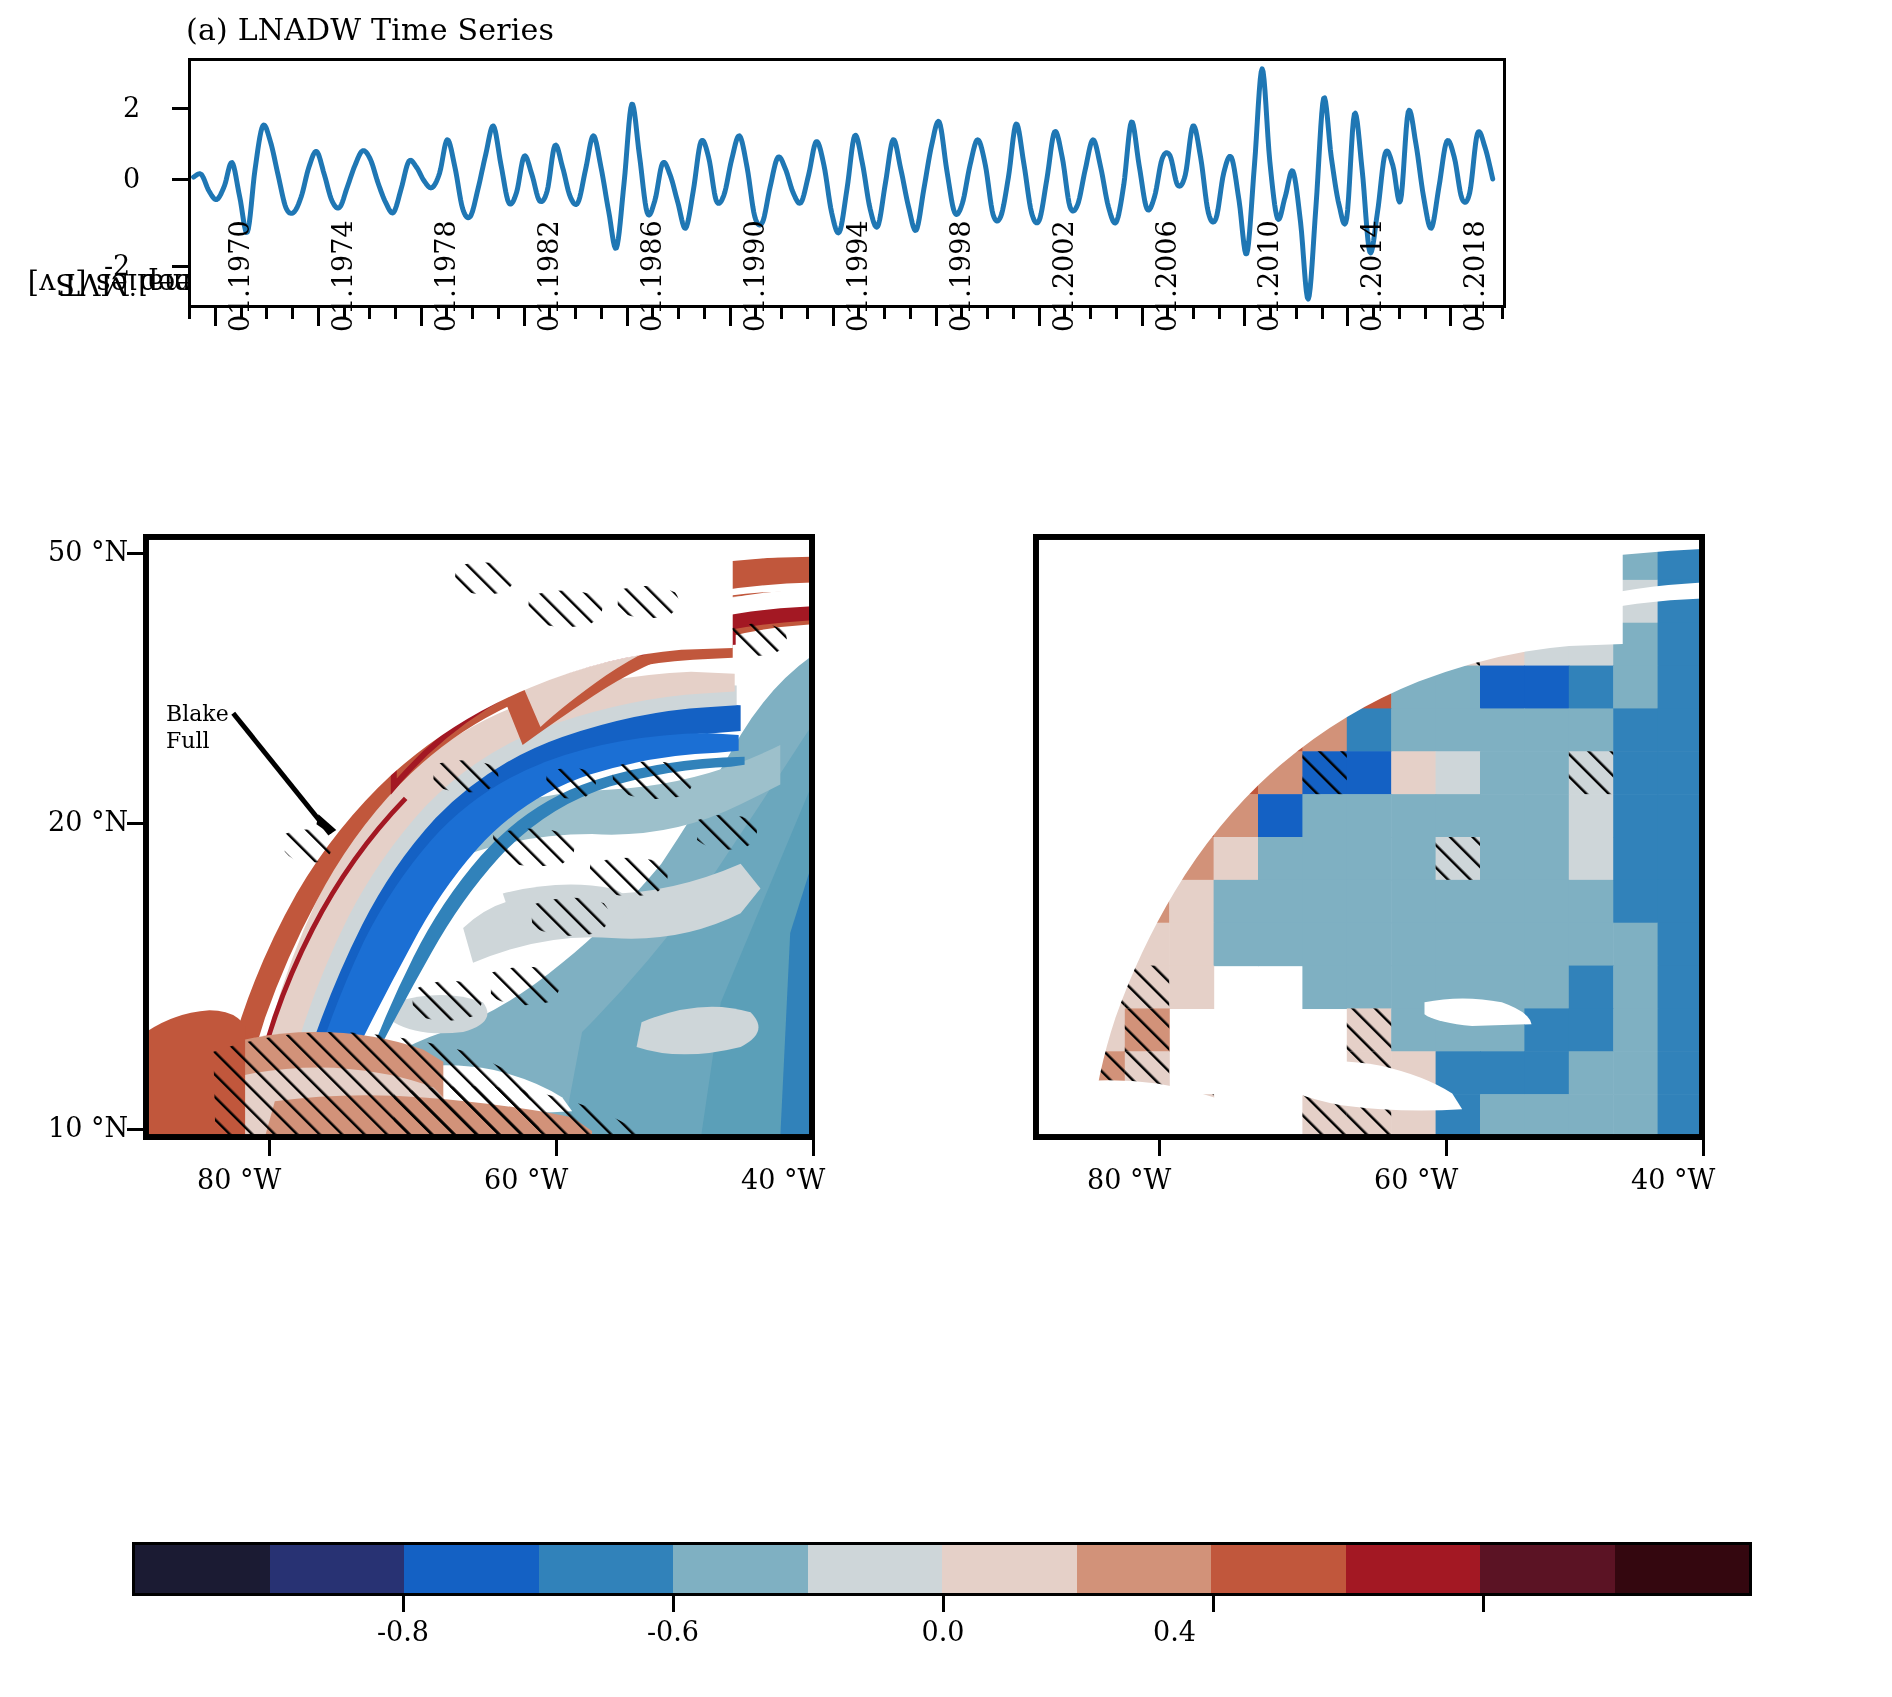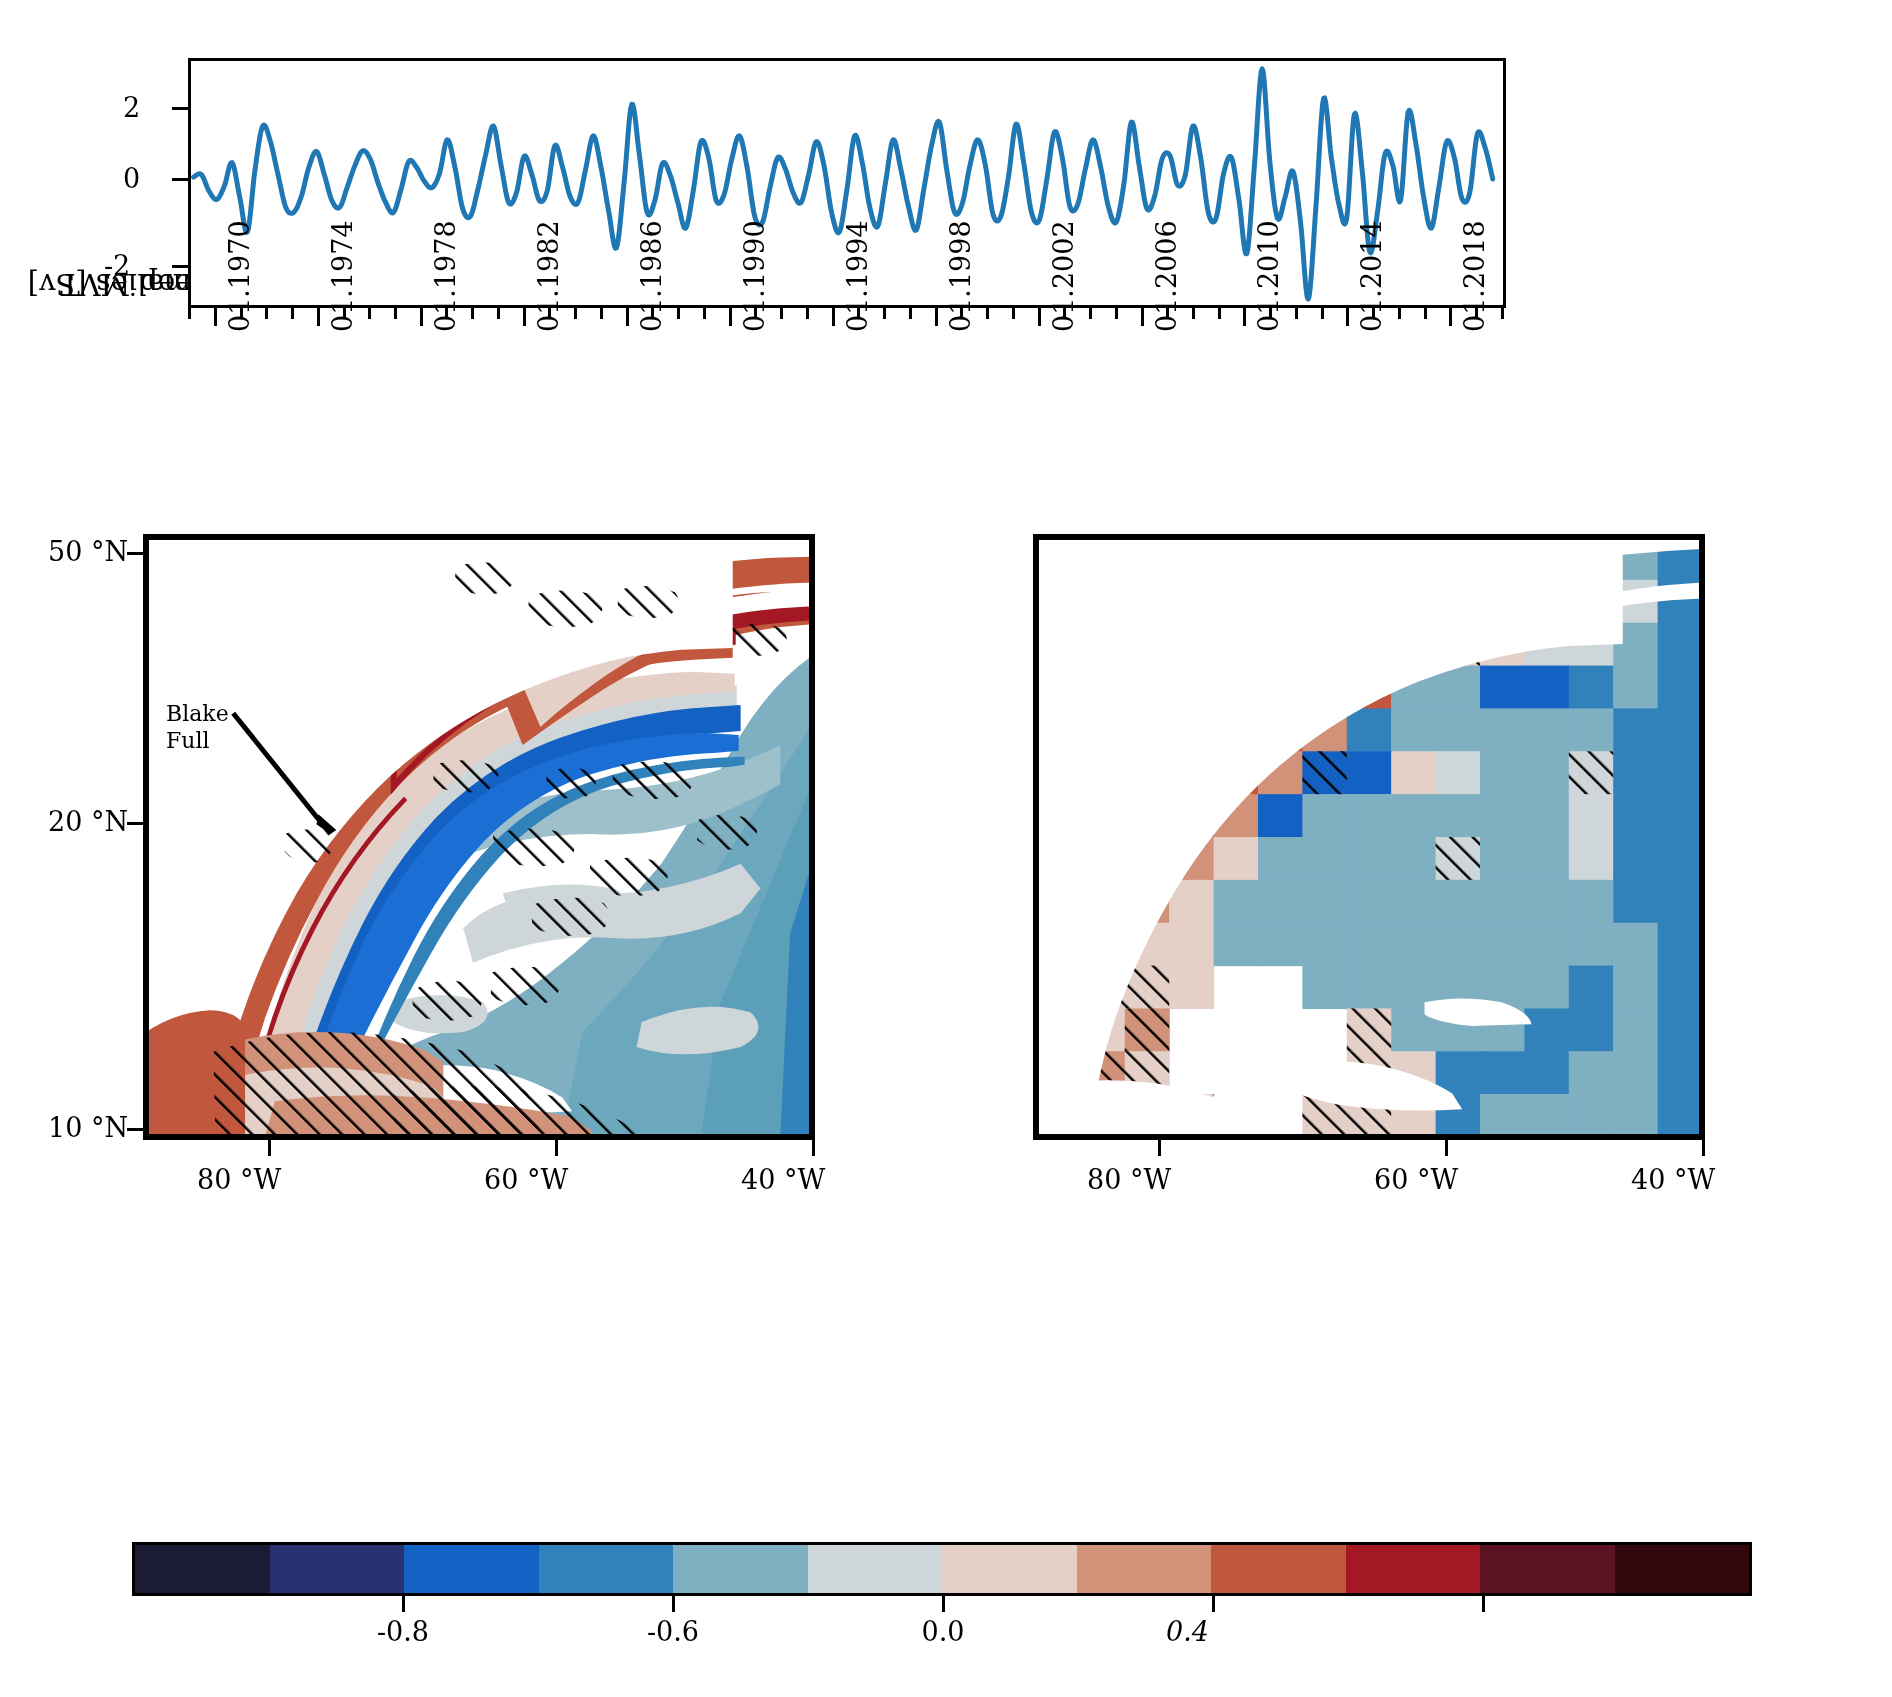--- a/index.html
+++ b/index.html
@@ -35,20 +35,21 @@
   #cbar{position:absolute;left:132px;top:1542px;width:1620px;height:54px;
         border:3px solid #000;box-sizing:border-box;display:flex;}
   #cbar div{flex:1 1 0;height:100%;}
   .cbtick{position:absolute;width:3px;height:16px;background:#000;}
 </style>
 </head>
 <body>
 
 <div class="fig">
 
+  <div class="ttl" style="left:186px;top:12px;">(a) LNADW Time Series</div>
 
   <div class="ylab-a">
     <span>
       <span>Deep MVT</span><br>
       <span>Anomalies [Sv]</span>
     </span>
   </div>
 
   <div class="tick" style="left:123px;top:92px;">2</div>
   <div class="tick" style="left:123px;top:163px;">0</div>
@@ -536,17 +537,17 @@
       <div class="cbtick" style="left: 402px; top: 1596px;"></div>
       <div class="cbtick" style="left: 672px; top: 1596px;"></div>
       <div class="cbtick" style="left: 942px; top: 1596px;"></div>
       <div class="cbtick" style="left: 1212px; top: 1596px;"></div>
       <div class="cbtick" style="left: 1482px; top: 1596px;"></div>
     </div>
   <div id="cbar-labels">
       <div class="tick" style="left: 358px; top: 1616px; width: 90px; text-align: center;">-0.8</div>
       <div class="tick" style="left: 628px; top: 1616px; width: 90px; text-align: center;">-0.6</div>
       <div class="tick" style="left: 898px; top: 1616px; width: 90px; text-align: center;">0.0</div>
-      <div class="tick" style="left: 1119px; top: 1616px; width: 90px; text-align: right; font-style: italic;">0.4</div>
+      <div class="tick" style="left: 1153px; top: 1616px; width: 90px; text-align: left;">0.4</div>
       <div class="tick" style="left: 1438px; top: 1709px; width: 90px; text-align: center;">0.8</div>
     </div>
 
 </div>
 
 </body></html>

